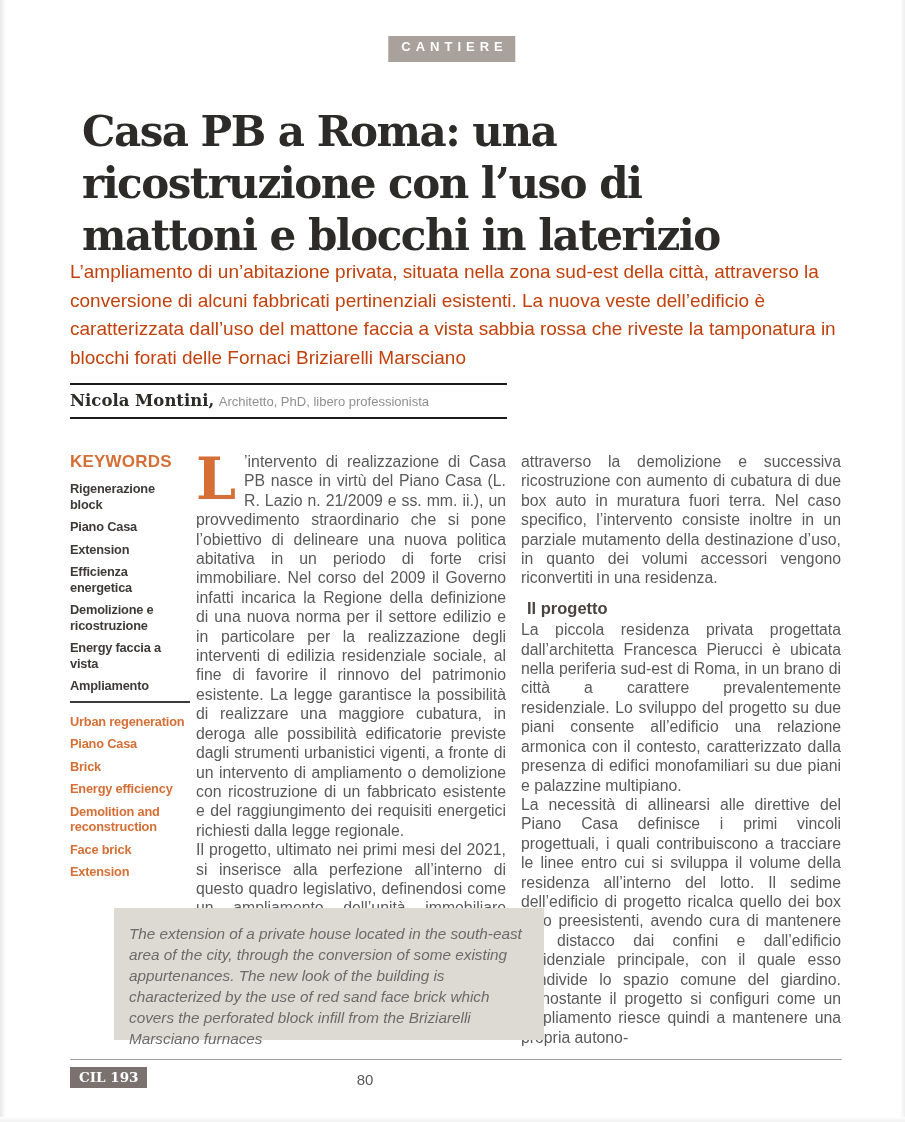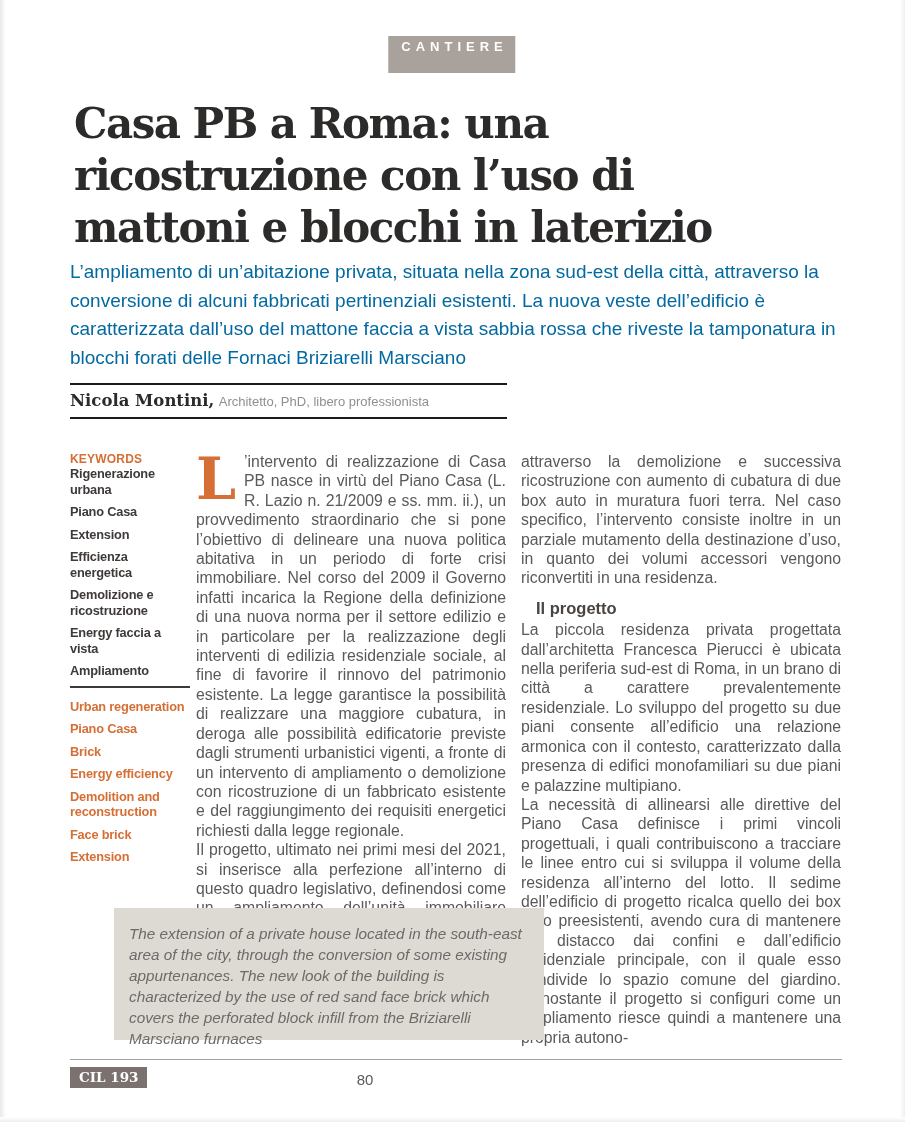--- a/index.html
+++ b/index.html
@@ -26,49 +26,49 @@
   .tag {
     position: absolute;
     top: 36px;
     left: 452px;
     transform: translateX(-50%);
     background: #a9a19b;
     color: #ffffff;
     font-size: 13px;
     font-weight: bold;
     letter-spacing: 5px;
-    padding: 3px 8px 19px 13px;
+    padding: 3px 8px 8px 13px;
     white-space: nowrap;
   }
 
   .title {
     position: absolute;
     top: 94px;
     left: 70px;
     width: 700px;
-    margin: 4px;
+    margin: 12px;
     font-family: "DejaVu Serif", serif;
     font-weight: bold;
     font-size: 42px;
     line-height: 52px;
     letter-spacing: -1.5px;
     color: #2c2b2a;
   }
   .title-line { white-space: nowrap; }
 
   .lede {
     position: absolute;
     top: 258px;
     left: 70px;
     width: 772px;
     margin: 0;
     font-size: 19px;
     line-height: 28.5px;
     font-weight: 400;
-    color: #0369a1;
+    color: #c2410c;
   }
 
   .author {
     position: absolute;
     top: 383px;
     left: 70px;
     width: 437px;
     border-top: 2px solid #1b1b1b;
     border-bottom: 2px solid #1b1b1b;
     padding: 6px 0 7px;
@@ -86,22 +86,23 @@
 
   .sidebar {
     position: absolute;
     top: 452px;
     left: 70px;
     width: 120px;
   }
   .kw-heading {
     color: #d56f35;
     font-weight: bold;
-    font-size: 12px;
+    font-size: 17px;
     letter-spacing: 0.2px;
+    margin-bottom: 9px;
   }
   .kw-item {
     font-weight: bold;
     font-size: 12.8px;
     line-height: 15.5px;
     letter-spacing: -0.2px;
     margin-bottom: 7px;
   }
   .kw-it .kw-item { color: #3e3a38; }
   .kw-en .kw-item { color: #d56f35; }
@@ -126,21 +127,21 @@
     float: left;
     font-family: "DejaVu Serif", serif;
     font-weight: bold;
     font-size: 57px;
     line-height: 47px;
     color: #d56f35;
     margin: 3px 8px 0 0;
   }
 
   .sub-heading {
-    margin: 11px 0 2px 15px;
+    margin: 11px 0 2px 6px;
     font-size: 16.5px;
     font-weight: bold;
     color: #4a4440;
   }
 
   .abstract {
     position: absolute;
     top: 908px;
     left: 75px;
     width: 430px;
@@ -203,21 +204,21 @@
   <p class="lede">L’ampliamento di un’abitazione privata, situata nella zona sud-est della città, attraverso la conversione di alcuni fabbricati pertinenziali esistenti. La nuova veste dell’edificio è caratterizzata dall’uso del mattone faccia a vista sabbia rossa che riveste la tamponatura in blocchi forati delle Fornaci Briziarelli Marsciano</p>
 
   <div class="author">
     <span class="author-name">Nicola Montini,</span>
     <span class="author-role">Architetto, PhD, libero professionista</span>
   </div>
 
   <aside class="sidebar">
     <div class="kw-heading">KEYWORDS</div>
     <div class="kw-list kw-it">
-        <div class="kw-item">Rigenerazione urbana</div>
+        <div class="kw-item">Rigenerazione block</div>
         <div class="kw-item">Piano Casa</div>
         <div class="kw-item">Extension</div>
         <div class="kw-item">Efficienza energetica</div>
         <div class="kw-item">Demolizione e ricostruzione</div>
         <div class="kw-item">Energy faccia a vista</div>
         <div class="kw-item">Ampliamento</div>
       </div>
     <div class="kw-divider"></div>
     <div class="kw-list kw-en">
         <div class="kw-item">Urban regeneration</div>

